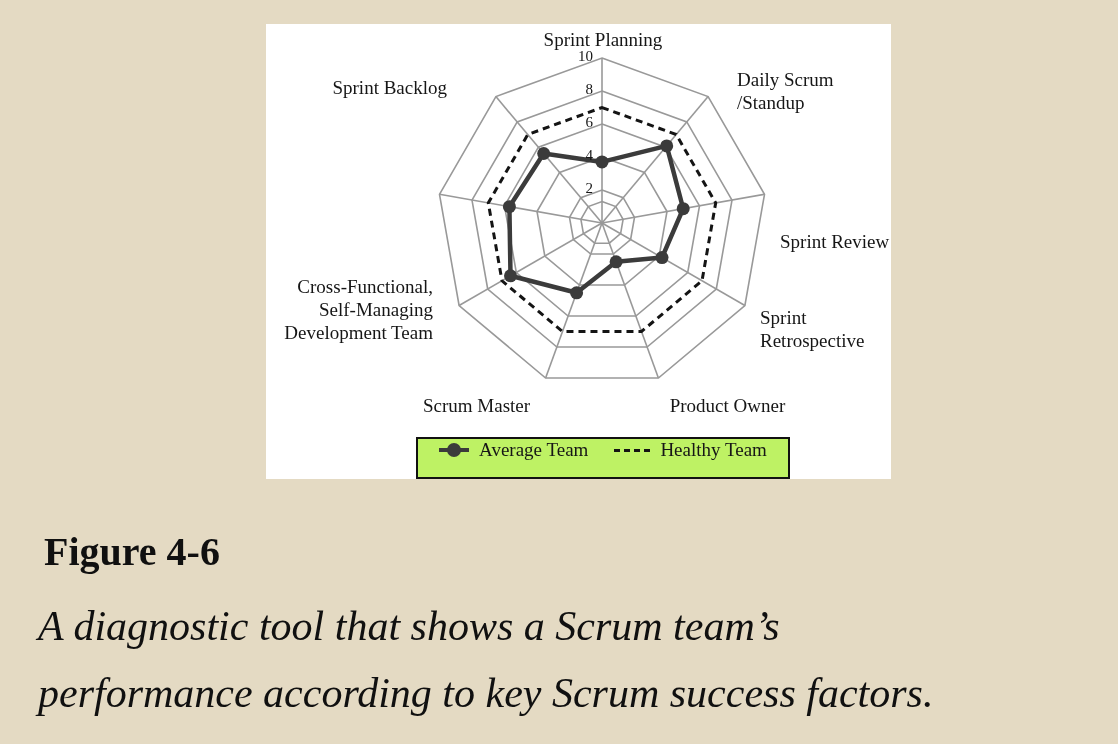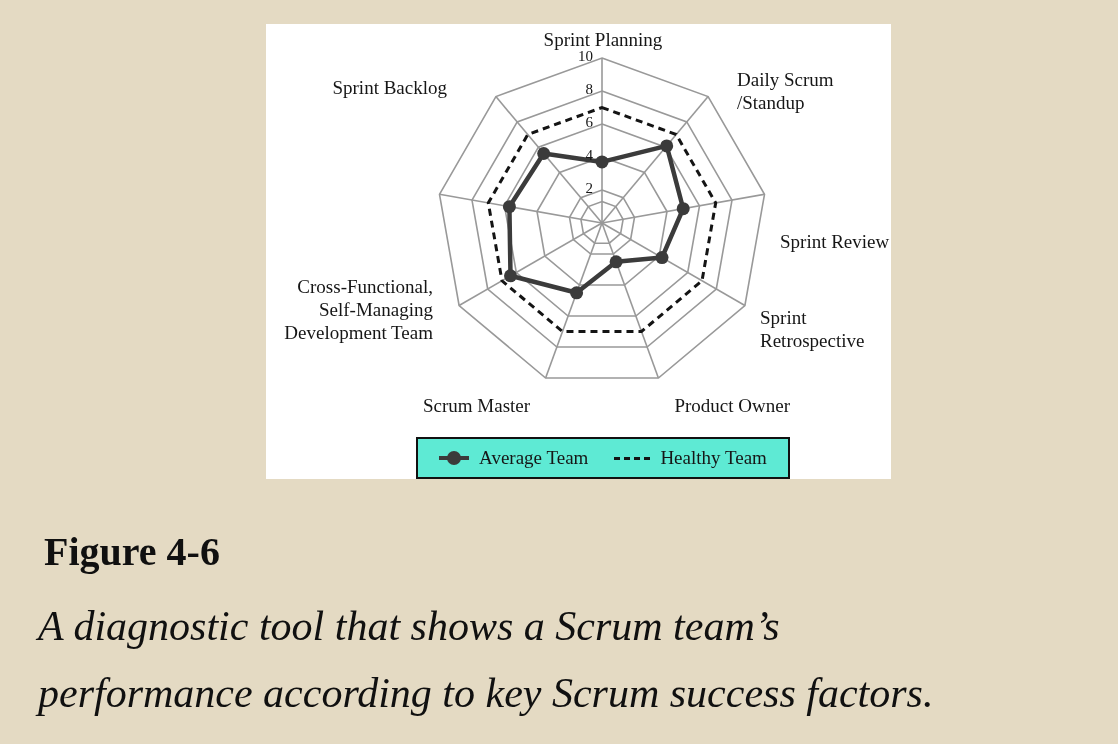--- a/index.html
+++ b/index.html
@@ -20,32 +20,32 @@
   .axis-label {
     position:absolute;
     font-size:19px; line-height:23px;
     white-space:pre-line;
     color:#161616;
   }
   .al-0 { left:237px; top:4px;   width:200px; text-align:center; }   
   .al-1 { left:471px; top:44px;  width:150px; text-align:left;   }   
   .al-2 { left:514px; top:162px; width:111px; text-align:left;margin-top:44px;   }   
   .al-3 { left:494px; top:282px; width:131px; text-align:left;   }   
-  .al-4 { left:399px; top:370px; width:125px; text-align:right; }   
+  .al-4 { left:399px; top:370px; width:125px; text-align:center; }   
   .al-5 { left:157px; top:370px; width:120px; }   
   .al-6 { left:0px;   top:251px; width:167px; text-align:right;  }   
   .al-7 { left:0px;   top:152px; width:156px; text-align:right;  }   
   .al-8 { left:0px;   top:52px;  width:181px; text-align:right;  }   
   .legend {
     position:absolute; left:150px; top:413px;
     width:374px; height:42px;
     box-sizing:border-box;
     border:2px solid #111111;
-    background:#5eead4;
-    display:flex; align-items:center; justify-content:center;
+    background:#bef264;
+    display:flex; align-items:flex-start; justify-content:center;
     gap:26px; font-size:19px;
   }
   .legend-item { display:flex; align-items:center; gap:10px; }
   .marker-avg { position:relative; width:30px; height:4px; background:#3b3b3b; display:inline-block; }
   .marker-avg::after {
     content:""; position:absolute; left:8px; top:-5px;
     width:14px; height:14px; border-radius:50%; background:#3b3b3b;
   }
   .marker-healthy { width:36px; height:0; border-top:3px dashed #141414; display:inline-block; }
   .fig-label {

